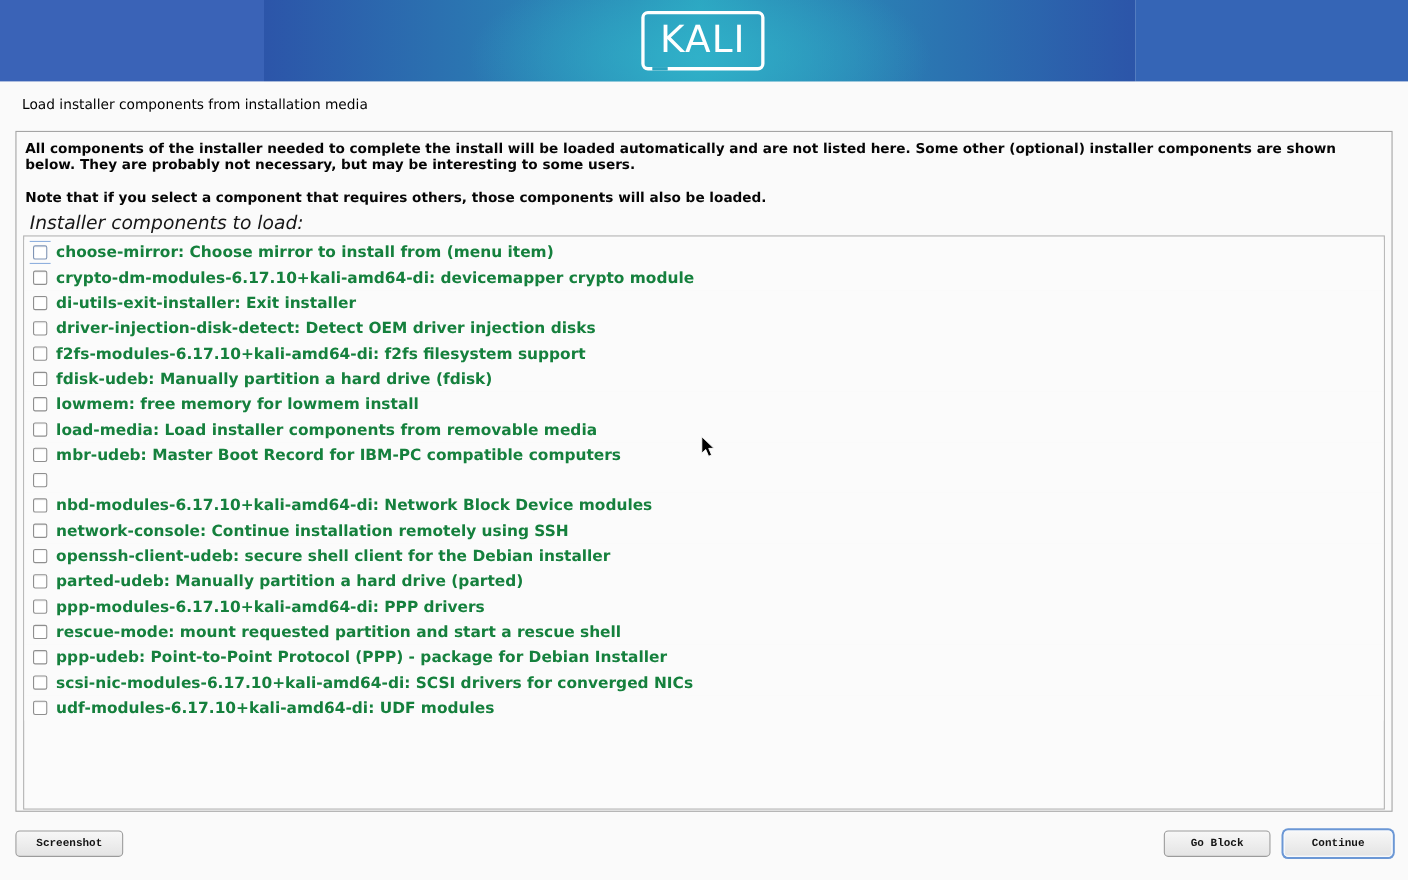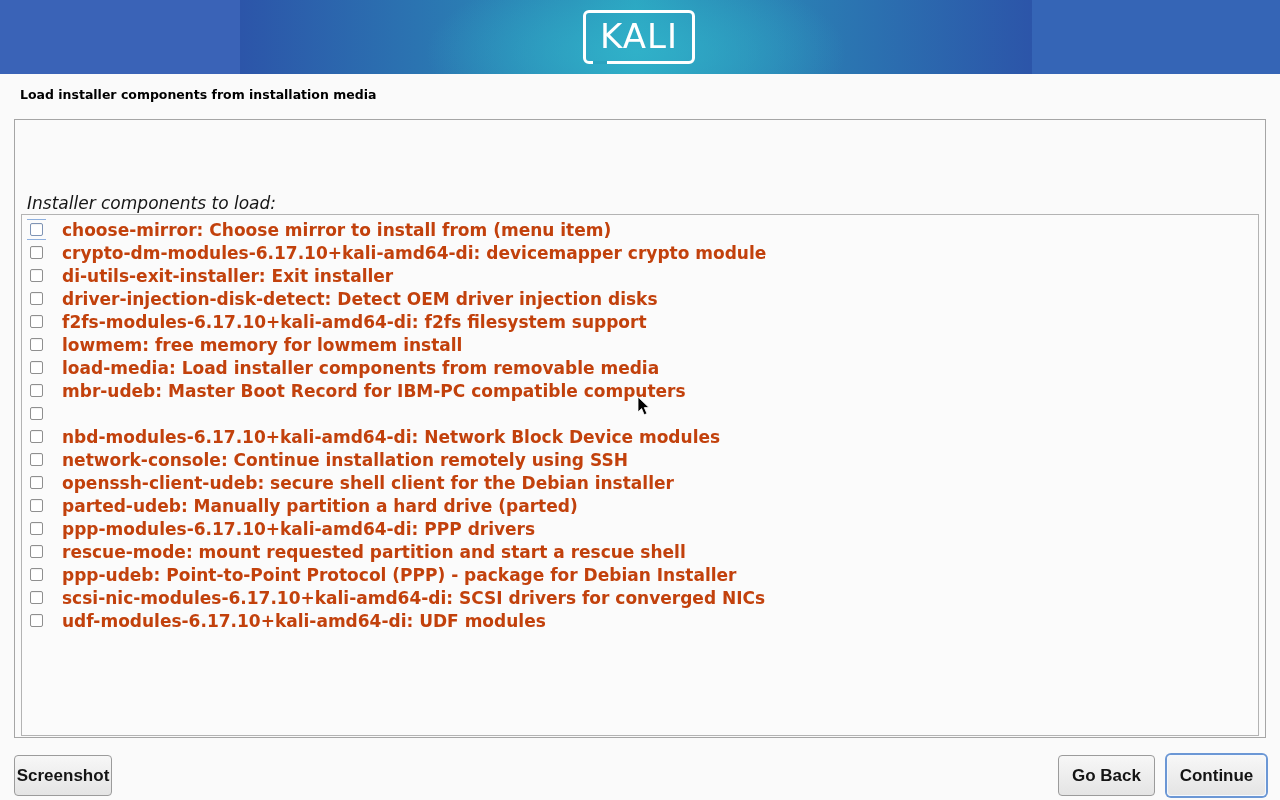--- a/index.html
+++ b/index.html
@@ -31,21 +31,21 @@
     line-height:1; padding-bottom:2px;
   }
   .logo-gap {
     position:absolute; left:7px; bottom:-3px; width:14px; height:3px;
     background:#2aa3bf;
   }
 
   
   .page-title {
     position:absolute; left:20px; top:87px;
-    font-size:12.5px; font-weight:bold; color:#000;
+    font-size:12.5px; font-weight:normal; color:#000;
   }
 
   
   .frame {
     position:absolute; left:14px; top:119px; width:1252px; height:619px;
     border:1px solid #a5a5a5; background:#fafafa;
   }
   .intro {
     position:absolute; left:8px; top:7px; width:1226px;
     font-size:12.4px; font-weight:bold; line-height:15px; color:#050505;
@@ -77,31 +77,31 @@
   .row.focused .cb-cell {
     border-top:1px solid #8fb0de; border-bottom:1px solid #8fb0de;
   }
   .checkbox {
     width:13px; height:13px; background:#ffffff;
     border:1px solid #8f8f8f; border-radius:2px;
     box-shadow:inset 0 1px 1px rgba(0,0,0,0.06);
   }
   .row.focused .checkbox { border-color:#7f94b5; }
   .row-label {
-    margin-left:16px; font-size:17px; font-weight:bold; color:#c2410c;
+    margin-left:5px; font-size:14px; font-weight:bold; color:#15803d;
     white-space:nowrap;
   }
 
   
   .btn {
-    position:absolute; top:755px; height:41px;
+    position:absolute; top:755px; height:24px;
     border:1px solid #9b9b9b; border-radius:4px;
     background:linear-gradient(#f7f7f7, #e4e4e4);
-    font-family:Liberation Sans, sans-serif;
-    font-size:17px; font-weight:bold; color:#141414;
+    font-family:Liberation Mono, monospace;
+    font-size:10px; font-weight:bold; color:#141414;
     display:flex; align-items:center; justify-content:center;
     cursor:default;
   }
   .btn-screenshot { left:14px; width:98px; }
   .btn-goback    { left:1058px; width:97px; }
   .btn-continue  {
     left:1167px; width:99px;
     border:1px solid #f5f8fc;
     box-shadow:0 0 0 2px #6b97d5;
   }
@@ -118,20 +118,22 @@
   <div class="banner-right"></div>
   <div class="kali-logo">
     <span class="logo-text">KALI</span>
     <span class="logo-gap"></span>
   </div>
 </div>
 
 <div class="page-title">Load installer components from installation media</div>
 
 <div class="frame">
+  <div class="intro">All components of the installer needed to complete the install will be loaded automatically and are not listed here. Some other (optional) installer components are shown below. They are probably not necessary, but may be interesting to some users.</div>
+  <div class="note">Note that if you select a component that requires others, those components will also be loaded.</div>
   <div class="components-label">Installer components to load:</div>
   <div class="listbox">
       <div class="row focused">
         <span class="cb-cell">
           <span class="checkbox"></span>
         </span>
         <span class="row-label">choose-mirror: Choose mirror to install from (menu item)</span>
       </div>
       <div class="row">
         <span class="cb-cell">
@@ -154,20 +156,26 @@
       <div class="row">
         <span class="cb-cell">
           <span class="checkbox"></span>
         </span>
         <span class="row-label">f2fs-modules-6.17.10+kali-amd64-di: f2fs filesystem support</span>
       </div>
       <div class="row">
         <span class="cb-cell">
           <span class="checkbox"></span>
         </span>
+        <span class="row-label">fdisk-udeb: Manually partition a hard drive (fdisk)</span>
+      </div>
+      <div class="row">
+        <span class="cb-cell">
+          <span class="checkbox"></span>
+        </span>
         <span class="row-label">lowmem: free memory for lowmem install</span>
       </div>
       <div class="row">
         <span class="cb-cell">
           <span class="checkbox"></span>
         </span>
         <span class="row-label">load-media: Load installer components from removable media</span>
       </div>
       <div class="row">
         <span class="cb-cell">
@@ -231,18 +239,18 @@
       <div class="row">
         <span class="cb-cell">
           <span class="checkbox"></span>
         </span>
         <span class="row-label">udf-modules-6.17.10+kali-amd64-di: UDF modules</span>
       </div>
     </div>
 </div>
 
 <button class="btn btn-screenshot">Screenshot</button>
-<button class="btn btn-goback">Go Back</button>
+<button class="btn btn-goback">Go Block</button>
 <button class="btn btn-continue">Continue</button>
 
 <svg class="cursor" viewBox="0 0 13 21">
   <polygon points="1,1 1,16 4.6,12.6 7.2,18.8 9.9,17.6 7.3,11.6 12,11.6" fill="#000000" stroke="#ffffff" stroke-width="0.8"></polygon>
 </svg>
 
 </body></html>

